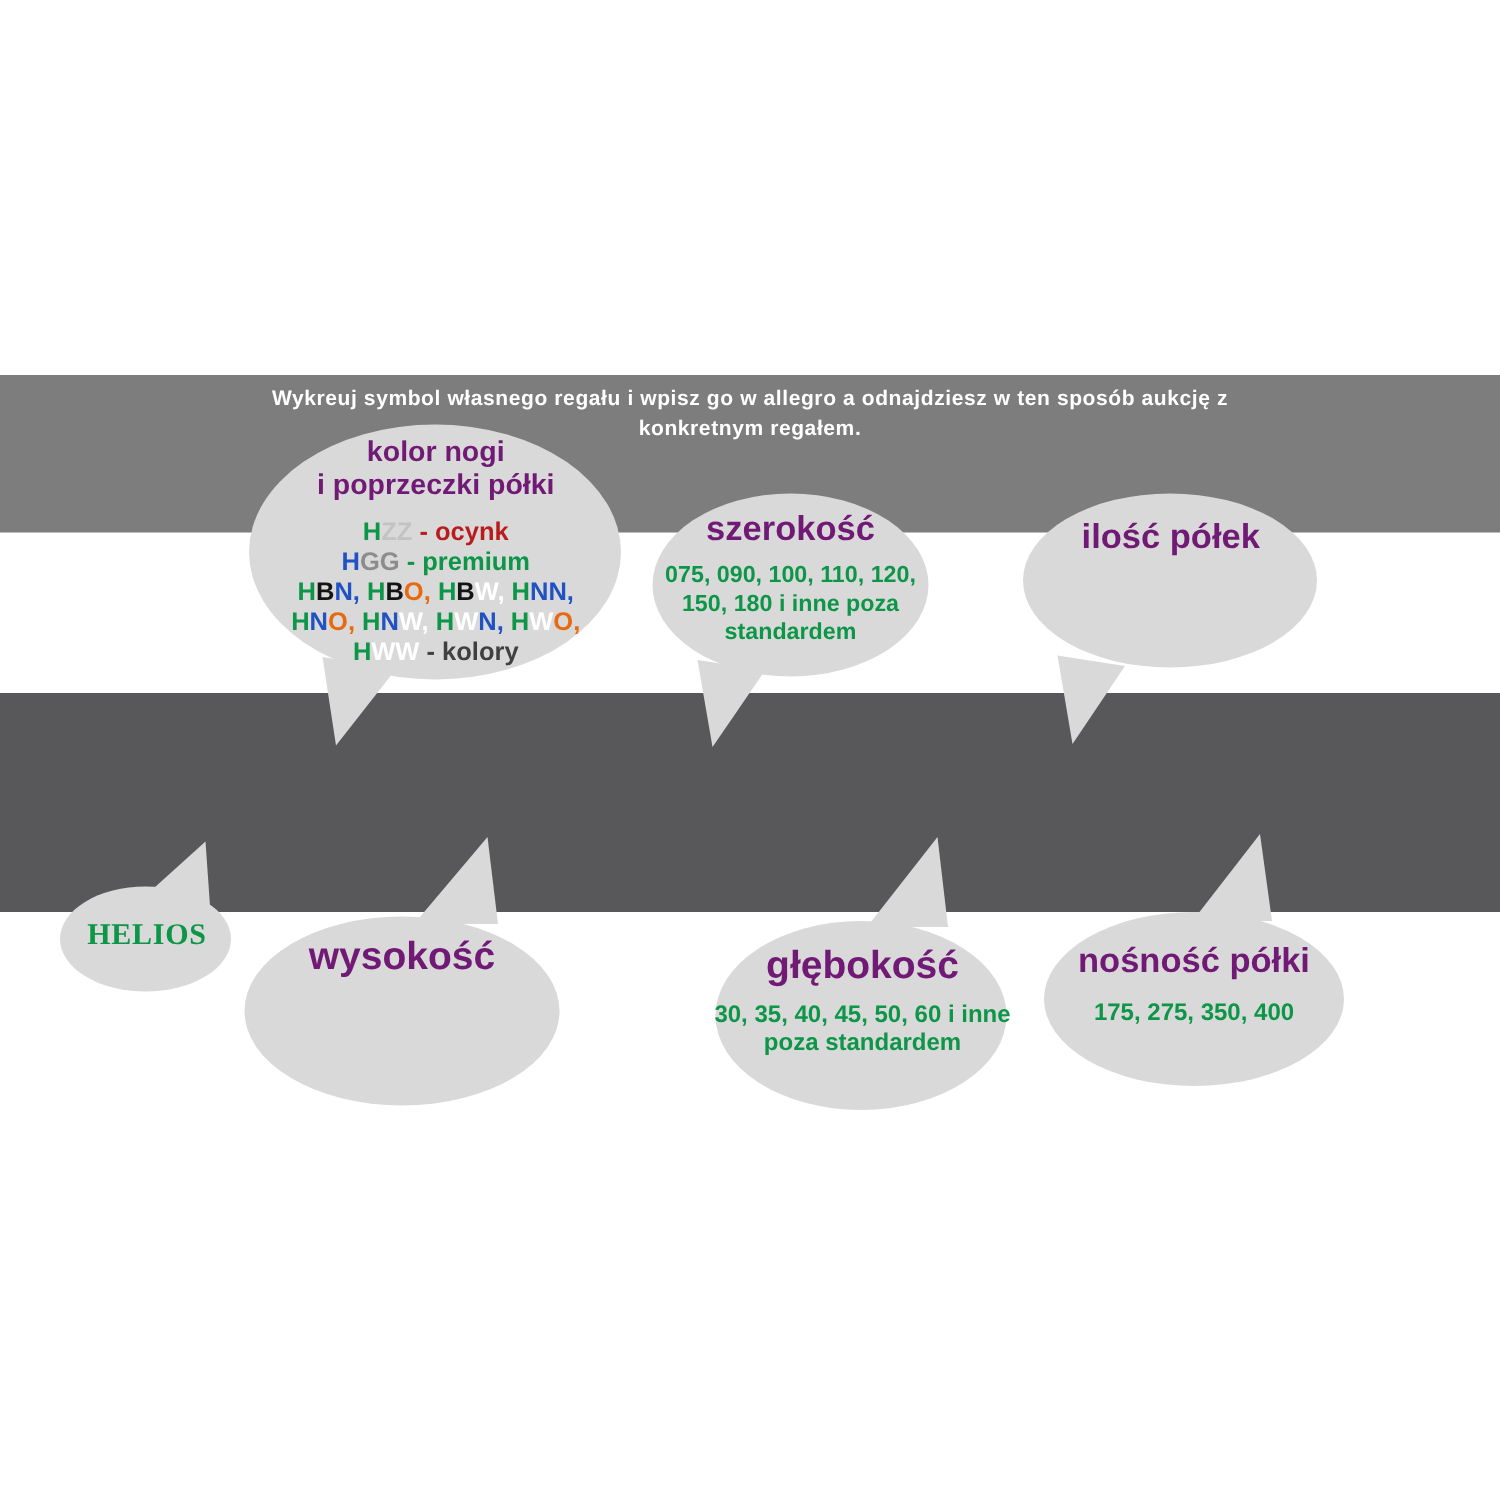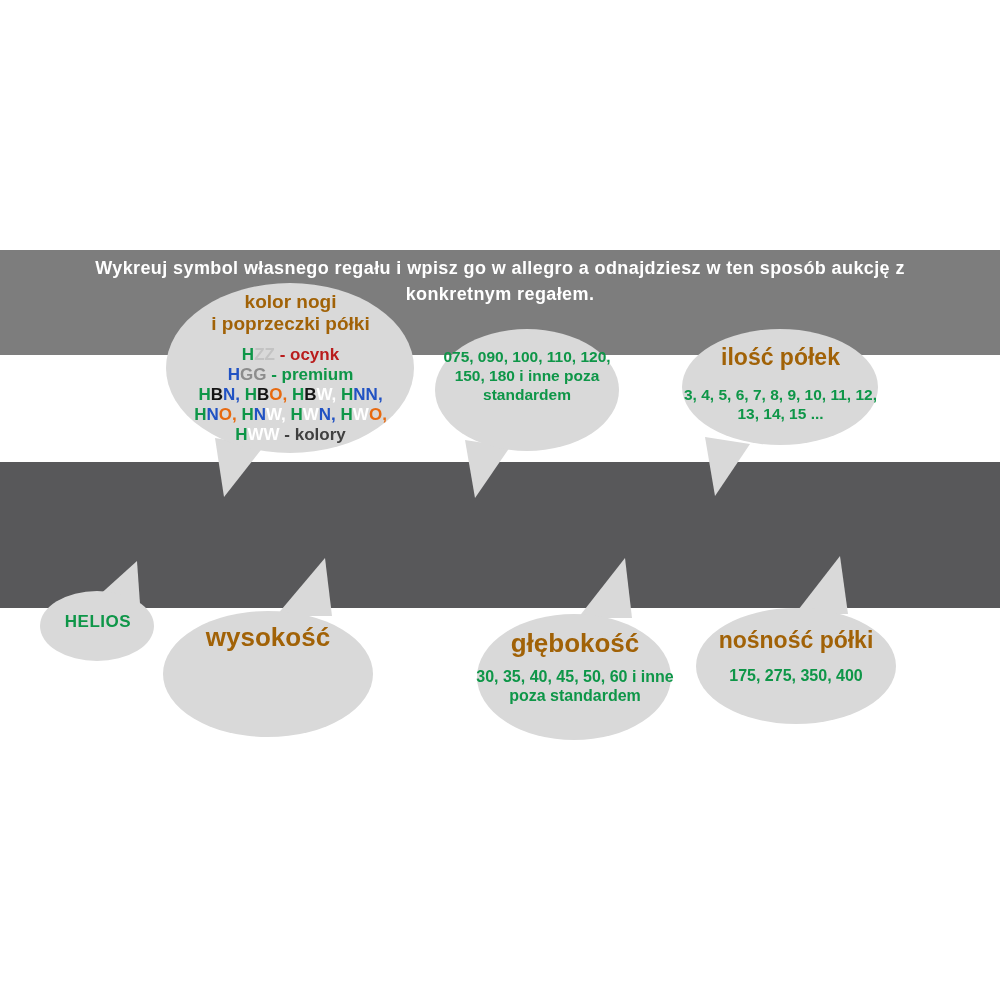--- a/index.html
+++ b/index.html
@@ -7,52 +7,52 @@
     position:relative;width:1000px;height:1000px;margin:0 auto;
     background:#ffffff;overflow:hidden;
     font-family:"Liberation Sans", sans-serif;
   }
   .band{position:absolute;left:0;right:0;}
   .band-top{top:250px;height:105px;background:#7d7d7d;z-index:1;}
   .band-dark{top:462px;height:146px;background:#58585a;z-index:1;}
   .banner{
     position:absolute;top:255px;left:0;right:0;z-index:4;
     text-align:center;color:#ffffff;font-weight:bold;
-    font-size:18px;letter-spacing:0.4px;line-height:1.45;
+    font-size:14px;letter-spacing:0.4px;line-height:1.45;
   }
   .banner div{width:930px;margin:0 auto;}
   .bubble-svg{position:absolute;top:0;left:0;z-index:2;}
   .bubble-shape{fill:#d9d9d9;}
   .code{
     position:absolute;top:487px;left:0;right:0;z-index:3;
     text-align:center;line-height:1;
   }
   .code span{
     display:inline-block;color:#ffffff;font-weight:bold;
     font-size:85px;letter-spacing:-1px;
     transform:scale(0.76,1.0);transform-origin:center top;
     white-space:nowrap;
   }
   .bubble-text{position:absolute;z-index:4;text-align:center;font-weight:bold;}
   .green{color:#0e9648;}
-  .b-title{color:#a16207;font-weight:bold;}
+  .b-title{color:#701a75;font-weight:bold;}
   
   .t-color{left:168px;top:291px;width:245px;}
   .t-color .b-title{font-size:19px;line-height:1.18;}
   .t-color .b-lines{margin-top:9px;font-size:17px;line-height:20px;}
   
   .t-szer{left:432px;top:339px;width:190px;}
   .t-szer .b-title{font-size:23px;}
   .t-szer .b-body{margin-top:8px;font-size:15.5px;line-height:19px;}
   
   .t-ilosc{left:683px;top:344px;width:195px;}
   .t-ilosc .b-title{font-size:23px;}
   .t-ilosc .b-body{margin-top:14px;font-size:15.5px;line-height:19px;}
   
-  .t-helios{left:40px;top:612px;width:116px;font-size:17px;letter-spacing:0.5px;}
+  .t-helios{left:40px;top:612px;width:116px;font-size:20px;letter-spacing:0.5px;font-family:Liberation Serif, serif;}
   
   .t-wys{left:163px;top:622px;width:210px;}
   .t-wys .b-title{font-size:26px;}
   .t-wys .b-body{margin-top:9px;font-size:16px;line-height:19px;}
   
   .t-gleb{left:475px;top:628px;width:200px;}
   .t-gleb .b-title{font-size:26px;}
   .t-gleb .b-body{margin-top:8px;font-size:16px;line-height:19px;}
   
   .t-nos{left:695px;top:627px;width:202px;}
@@ -102,26 +102,26 @@
     <div class="b-lines">
       <div><span style="color: rgb(14, 150, 72);">H</span><span style="color: rgb(195, 195, 195);">ZZ</span><span style="color: #b91c1c;"> - ocynk</span></div>
       <div><span style="color: rgb(33, 82, 195);">H</span><span style="color: rgb(140, 140, 140);">GG</span><span style="color: rgb(14, 150, 72);"> - premium</span></div>
       <div><span style="color: rgb(14, 150, 72);">H</span><span style="color: rgb(20, 20, 20);">B</span><span style="color: rgb(33, 82, 195);">N</span><span style="color: rgb(33, 82, 195);">, </span><span style="color: rgb(14, 150, 72);">H</span><span style="color: rgb(20, 20, 20);">B</span><span style="color: rgb(231, 106, 16);">O</span><span style="color: rgb(231, 106, 16);">, </span><span style="color: rgb(14, 150, 72);">H</span><span style="color: rgb(20, 20, 20);">B</span><span style="color: rgb(255, 255, 255);">W</span><span style="color: rgb(255, 255, 255);">, </span><span style="color: rgb(14, 150, 72);">H</span><span style="color: rgb(33, 82, 195);">N</span><span style="color: rgb(33, 82, 195);">N</span><span style="color: rgb(33, 82, 195);">,</span></div>
       <div><span style="color: rgb(14, 150, 72);">H</span><span style="color: rgb(33, 82, 195);">N</span><span style="color: rgb(231, 106, 16);">O</span><span style="color: rgb(231, 106, 16);">, </span><span style="color: rgb(14, 150, 72);">H</span><span style="color: rgb(33, 82, 195);">N</span><span style="color: rgb(255, 255, 255);">W</span><span style="color: rgb(255, 255, 255);">, </span><span style="color: rgb(14, 150, 72);">H</span><span style="color: rgb(255, 255, 255);">W</span><span style="color: rgb(33, 82, 195);">N</span><span style="color: rgb(33, 82, 195);">, </span><span style="color: rgb(14, 150, 72);">H</span><span style="color: rgb(255, 255, 255);">W</span><span style="color: rgb(231, 106, 16);">O</span><span style="color: rgb(231, 106, 16);">,</span></div>
       <div><span style="color: rgb(14, 150, 72);">H</span><span style="color: rgb(255, 255, 255); text-align: right;">WW</span><span style="color: #404040;"> - kolory</span></div>
     </div>
   </div>
 
   <div class="bubble-text t-szer">
+    <div class="b-title">szerokość</div>
     <div class="b-body green">075, 090, 100, 110, 120, 150, 180  i inne poza standardem</div>
   </div>
 
   <div class="bubble-text t-ilosc">
     <div class="b-title">ilość półek</div>
-    <div class="b-body green">3, 4, 5, 6, 7, 8, 9, 10, 11, 12, 13, 14, 15 ...</div>
   </div>
 
   <div class="bubble-text t-helios green">HELIOS</div>
 
   <div class="bubble-text t-wys">
     <div class="b-title">wysokość</div>
   </div>
 
   <div class="bubble-text t-gleb">
     <div class="b-title">głębokość</div>

